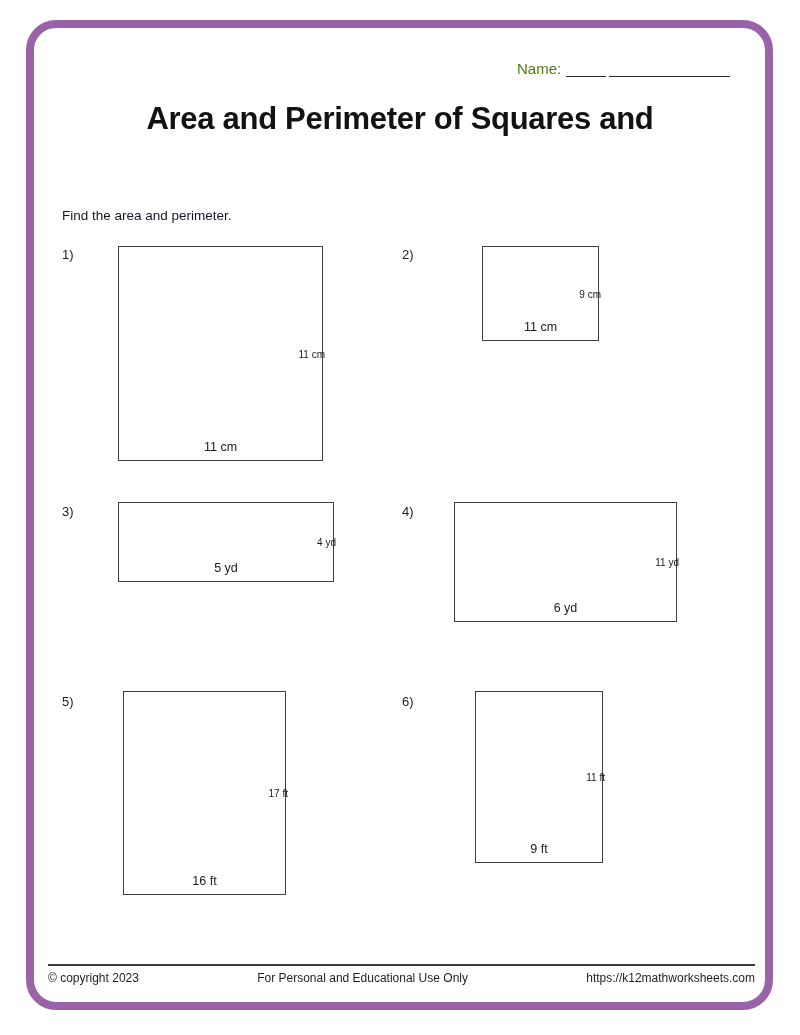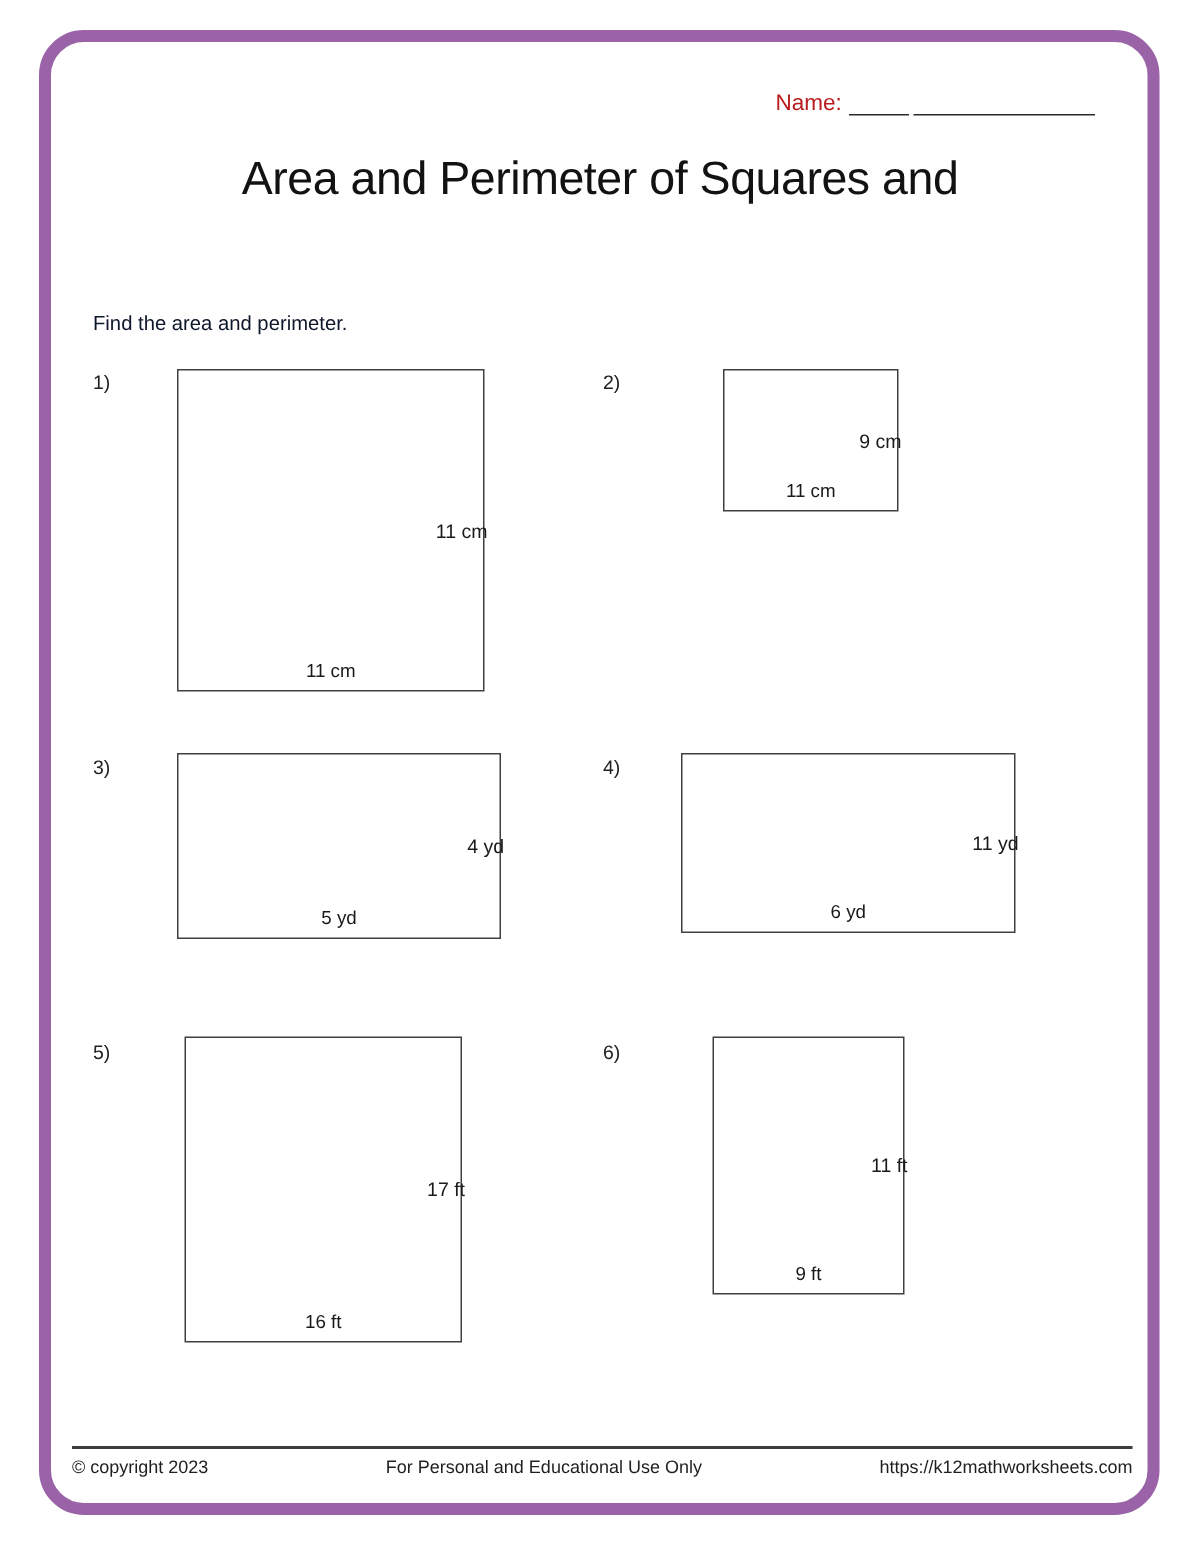--- a/index.html
+++ b/index.html
@@ -9,56 +9,56 @@
     font-family:"Liberation Sans", sans-serif;
     color:#1c1c1c; overflow:hidden;
   }
   .frame {
     position:absolute; left:26px; top:20px; width:747px; height:990px;
     border:8px solid #9a63a8; border-radius:30px;
   }
   
   .name-row {
     position:absolute; left:517px; top:60px;
-    display:flex; align-items:flex-end; font-size:15px; color:#b91c1c;
+    display:flex; align-items:flex-end; font-size:15px; color:#4d7c0f;
   }
   .name-line { display:inline-block; height:17px; border-bottom:1.4px solid #2a2a2a; }
   .name-line.seg1 { width:40px; margin-left:5px; }
   .name-line.seg2 { width:121px; margin-left:3px; }
   
   .title {
     position:absolute; left:0; top:99px; width:800px; text-align:center;
-    font-size:31px; font-weight:400; line-height:39px; letter-spacing:-0.3px;
+    font-size:31px; font-weight:700; line-height:39px; letter-spacing:-0.3px;
     color:#121212;
   }
   
   .instruction { position:absolute; left:62px; top:208px; font-size:13.5px; color:#0f172a; }
   
   .problem-number { position:absolute; font-size:13px; color:#222; }
   .shape {
     position:absolute; border:1.5px solid #404040; background:transparent;
   }
   .side-label {
     position:absolute; right:-3px; top:50%; transform:translateY(-50%);
-    font-size:13px; white-space:nowrap; color:#1a1a1a;
+    font-size:10px; white-space:nowrap; color:#1a1a1a;
   }
   .base-label {
     position:absolute; left:50%; bottom:6px; transform:translateX(-50%);
     font-size:12.5px; white-space:nowrap; color:#1a1a1a;
   }
   .p0-num { left:62px;  top:247px; }
   .p0-rect { left:118px; top:246px; width:205px; height:215px; }
   .p1-num { left:402px; top:247px; }
   .p1-rect { left:482px; top:246px; width:117px; height:95px; }
   .p2-num { left:62px;  top:504px; }
-  .p2-rect { left:118px; top:502px; width:216px; height:124px;padding-left:24px; }
+  .p2-rect { left:118px; top:502px; width:216px; height:80px;padding-left:24px; }
   .p3-num { left:402px; top:504px; }
   .p3-rect { left:454px; top:502px; width:223px; height:120px; }
   .p4-num { left:62px;  top:694px; }
-  .p4-rect { left:123px; top:691px; width:185px; height:204px;padding-left:33px; }
+  .p4-rect { left:123px; top:691px; width:163px; height:204px;padding-left:33px; }
   .p5-num { left:402px; top:694px; }
   .p5-rect { left:475px; top:691px; width:128px; height:172px; }
   
   .footer-rule {
     position:absolute; left:48px; top:964px; width:707px;
     border-top:2px solid #3d3d3d;
   }
   .footer-row {
     position:absolute; left:48px; top:971px; width:707px;
     display:flex; justify-content:space-between; align-items:center;

